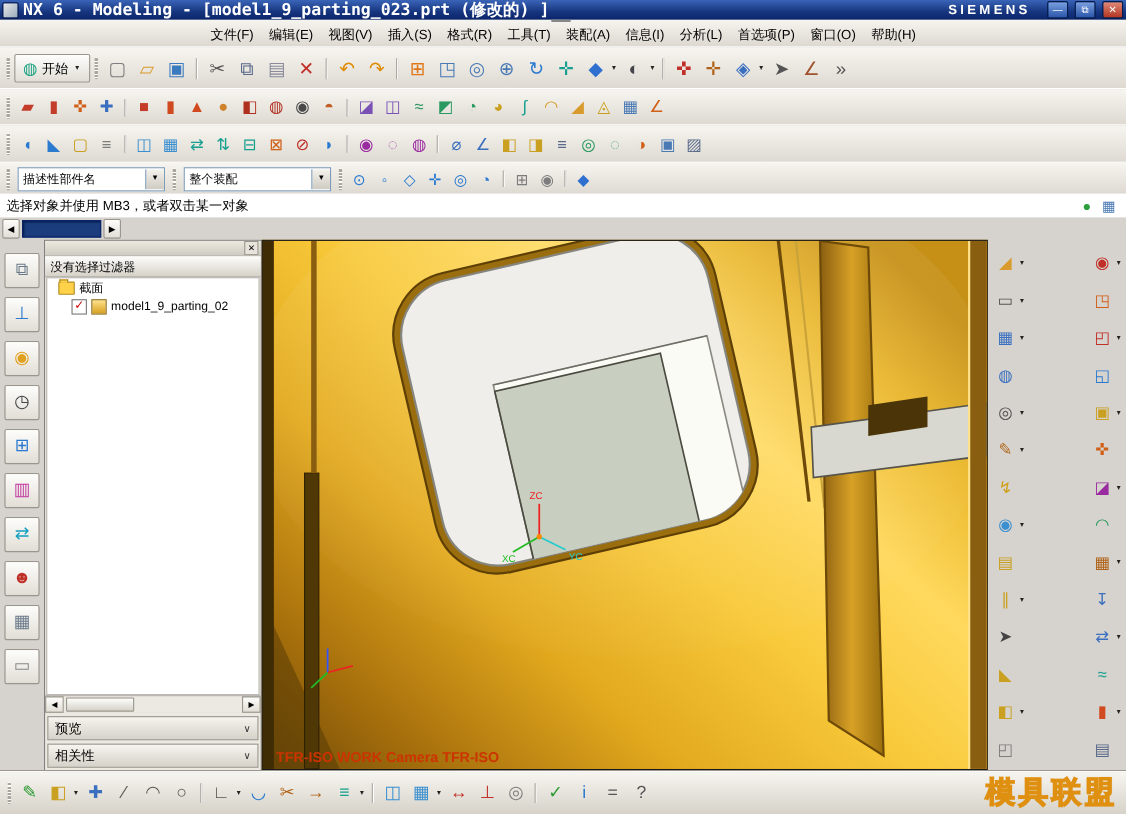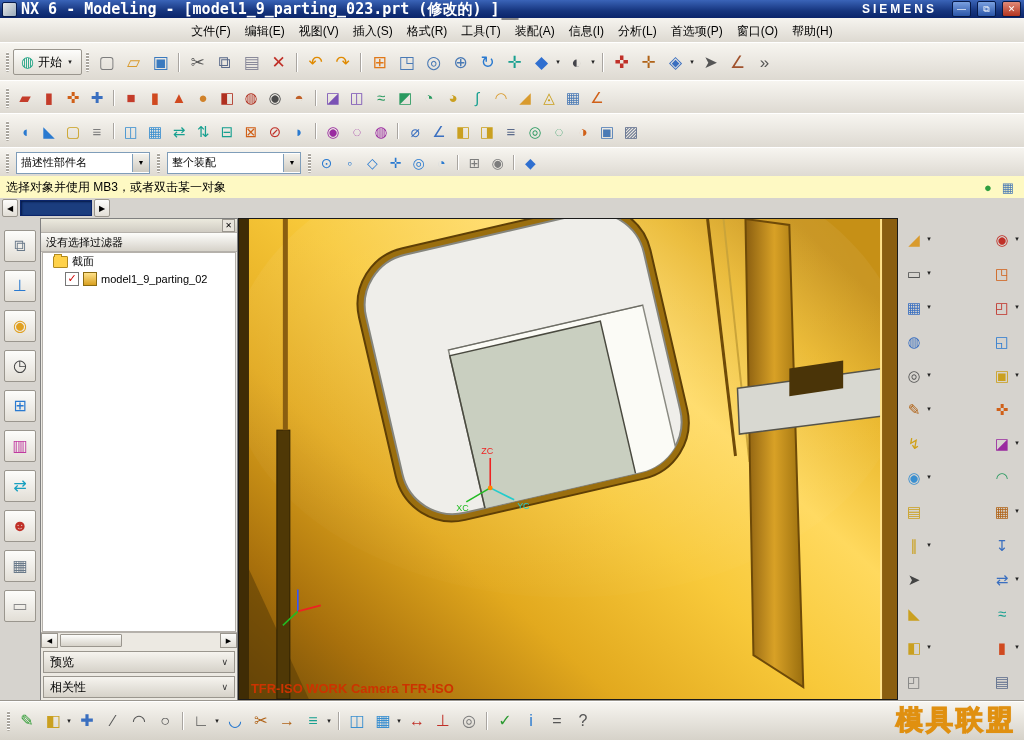--- a/index.html
+++ b/index.html
@@ -42,21 +42,21 @@
   .start-btn{display:flex;align-items:center;gap:4px;height:26px;padding:0 7px;font-size:12px;
     font-family:inherit;border:1px solid #9a968e;border-radius:2px;background:linear-gradient(#fdfdfb,#e2ded6);}
   .start-btn .sg{font-size:15px;color:#18a080;}
   .combo{display:flex;align-items:center;width:132px;height:20px;background:#fff;border:1px solid #7f9db9;margin:0 3px;}
   .combo .val{flex:1;padding:0 4px;font-size:11px;white-space:nowrap;overflow:hidden;}
   .combo .cbtn{width:16px;height:18px;display:flex;align-items:center;justify-content:center;font-size:7px;
     border-left:1px solid #7f9db9;background:linear-gradient(#f4f2ec,#cfcbc2);}
 
   
   #promptbar{position:absolute;top:176px;left:0;right:0;height:22px;display:flex;align-items:center;
-    background:#fef9c3;border-bottom:1px solid #9a968e;padding:0 6px;}
+    background:#ffffff;border-bottom:1px solid #9a968e;padding:0 6px;}
   #promptbar .ptext{flex:1;font-size:12px;}
   #promptbar .tbi .g{width:18px;height:18px;font-size:13px;}
 
   
   .main{position:absolute;top:198px;bottom:38px;left:0;right:0;background:#d6d3ce;}
   .dockstrip{position:absolute;top:0;left:0;right:0;height:20px;display:flex;align-items:center;padding:0 2px;gap:2px;}
   .navbtn{width:14px;height:16px;display:flex;align-items:center;justify-content:center;font-size:8px;
     border:1px solid #9a968e;background:linear-gradient(#fdfdfb,#e2ded6);border-radius:2px;}
   .navbox{width:70px;height:14px;background:#1b3d7e;border:1px solid #0a246a;box-shadow:inset 1px 1px 2px #061a4a;}
 

